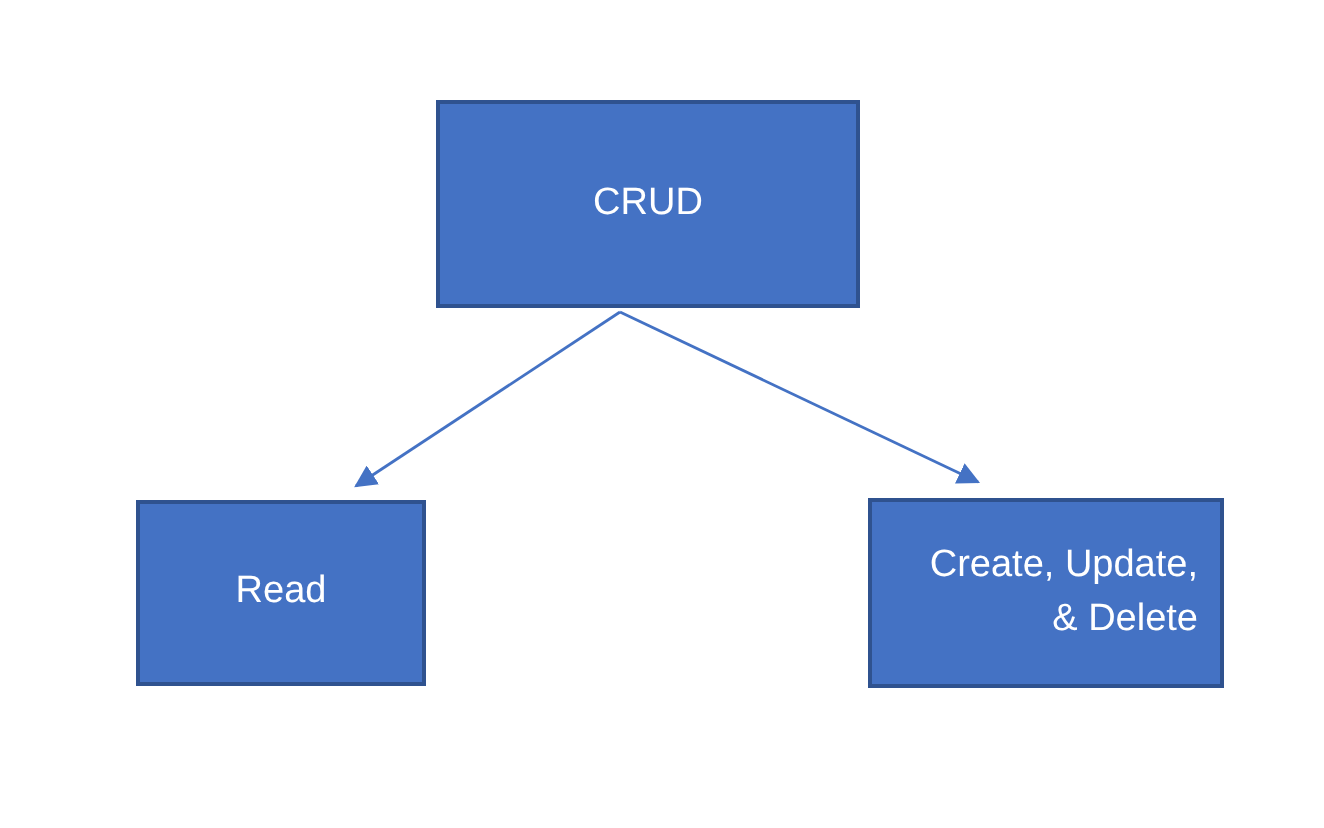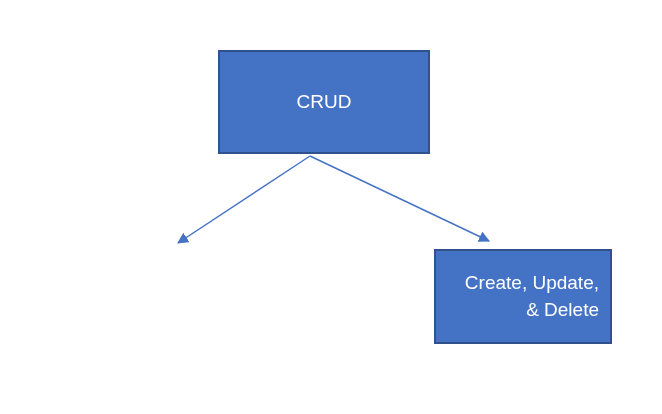--- a/index.html
+++ b/index.html
@@ -69,18 +69,21 @@
       </marker>
     </defs>
     <line x1="310" y1="156" x2="178" y2="243" stroke-width="1.4" marker-end="url(#arrowhead)" stroke="#4472C4"></line>
     <line x1="310" y1="156" x2="489" y2="241" stroke-width="1.4" marker-end="url(#arrowhead)" stroke="#4472C4"></line>
   </svg>
 
   <div class="node node-crud">
     <span>CRUD</span>
   </div>
 
+  <div class="node node-read">
+    <span>Read</span>
+  </div>
 
   <div class="node node-cud">
     <span>Create, Update, &amp; Delete</span>
   </div>
 
 </div>
 
 </body></html>

